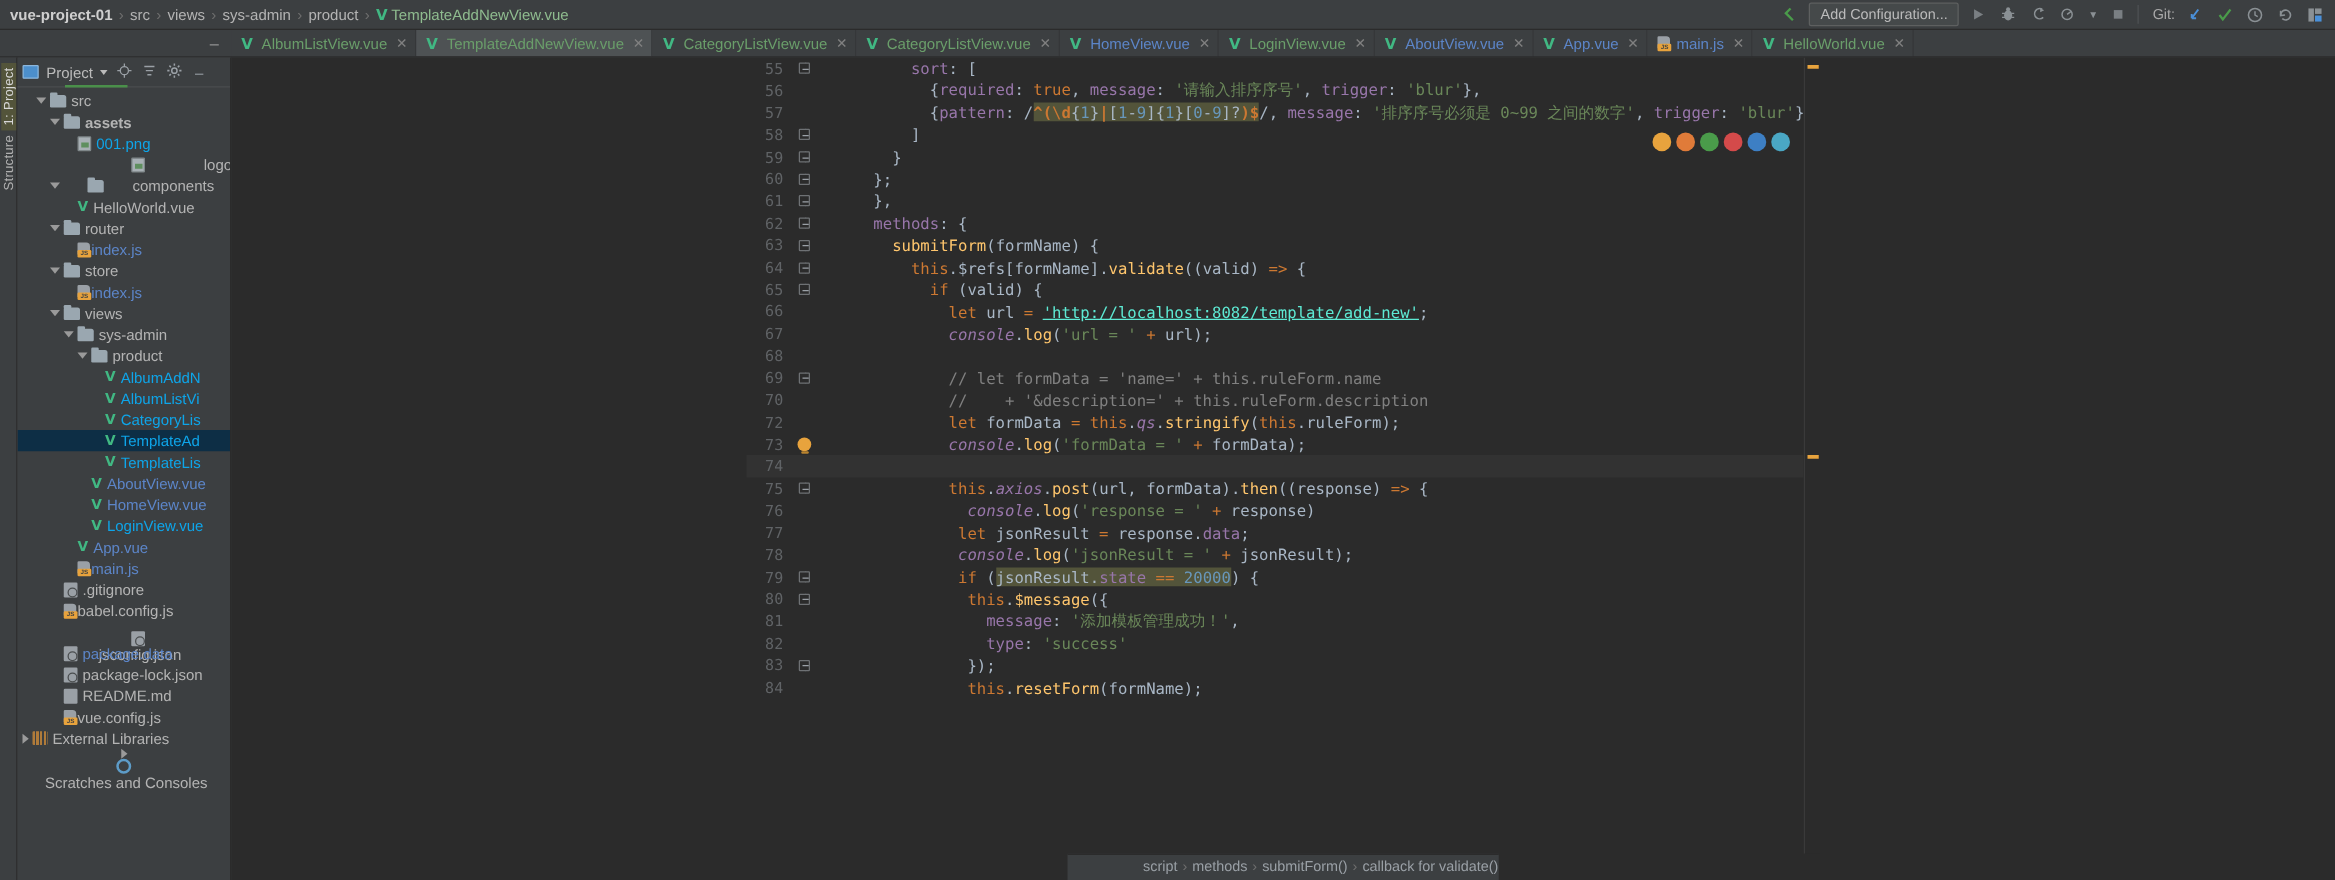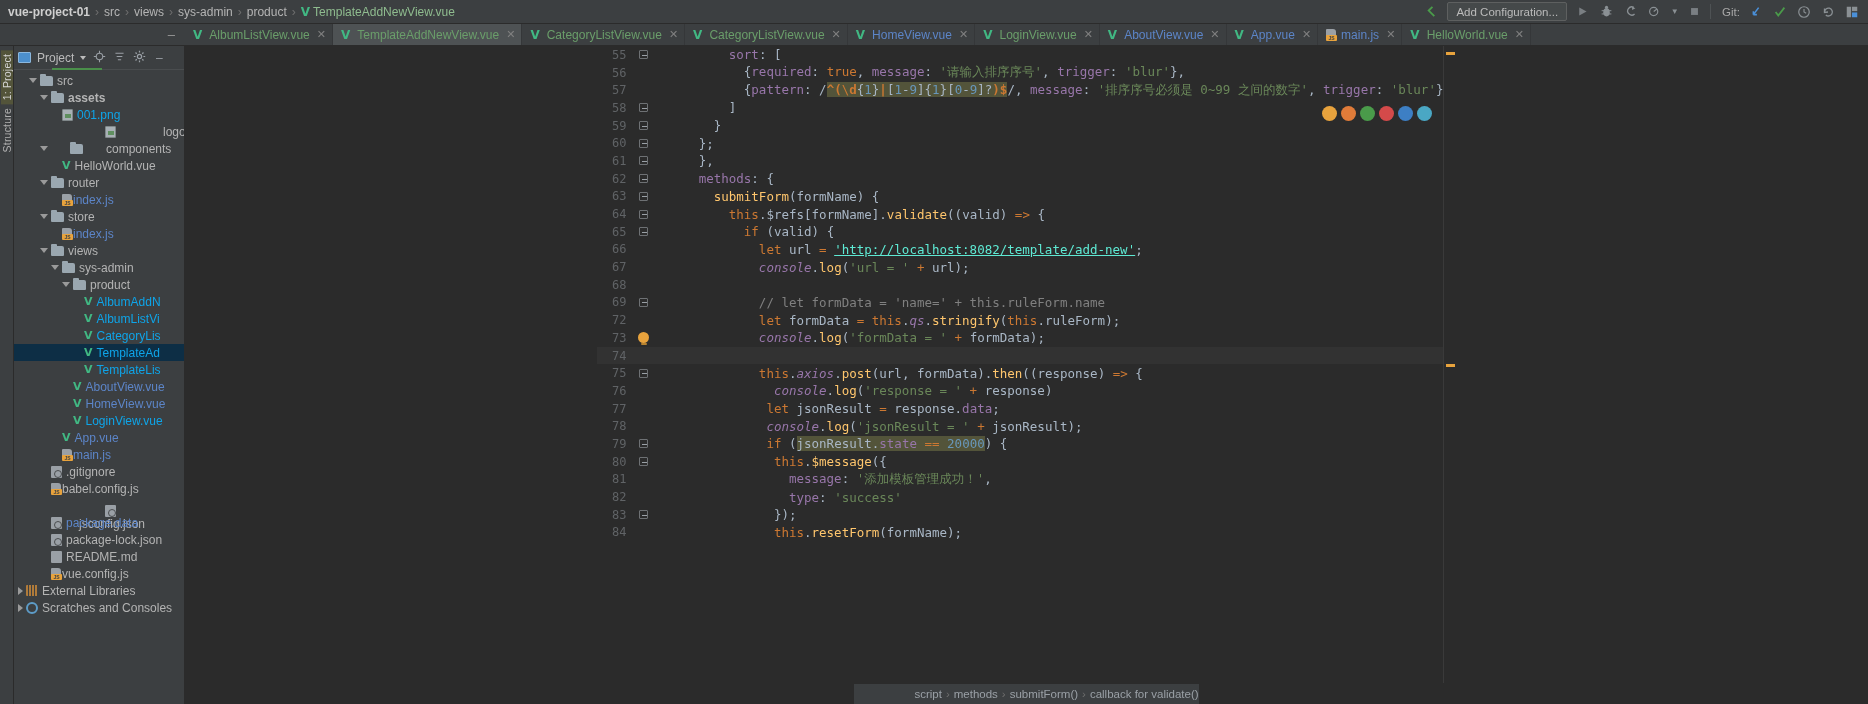--- a/index.html
+++ b/index.html
@@ -571,21 +571,21 @@
             <span class="pg"></span>
             <span class="jb">JS</span>
           </span>
           <span class="tlabel">vue.config.js</span>
         </div>
         <div class="trow" style="padding-left: 4px;">
           <span class="tw collapsed"></span>
           <span class="lib-glyph"></span>
           <span class="tlabel">External Libraries</span>
         </div>
-        <div class="trow" style="padding-left: 4px;">
+        <div class="trow" style="padding-left: 4px; flex-direction: column;">
           <span class="tw collapsed"></span>
           <span class="scr-glyph"></span>
           <span class="tlabel">Scratches and Consoles</span>
         </div>
       </div>
   </div>
 
   <div id="editor-area">
     <div id="editor-body">
       <div id="code-scroll">
@@ -598,20 +598,21 @@
           <div class="cline"><span class="gut-num">60</span><span class="gut-fold"><span class="foldline"></span><span class="foldbox"></span></span><span class="gut-pad"></span><span class="code-text"><span style="color:transparent">&nbsp;&nbsp;&nbsp;&nbsp;</span><span class="p">}</span><span class="p">;</span></span></div>
           <div class="cline"><span class="gut-num">61</span><span class="gut-fold"><span class="foldline"></span><span class="foldbox"></span></span><span class="gut-pad"></span><span class="code-text"><span style="color:transparent">&nbsp;&nbsp;&nbsp;&nbsp;</span><span class="p">}</span><span class="p">,</span></span></div>
           <div class="cline"><span class="gut-num">62</span><span class="gut-fold"><span class="foldline"></span><span class="foldbox"></span></span><span class="gut-pad"></span><span class="code-text"><span style="color:transparent">&nbsp;&nbsp;&nbsp;&nbsp;</span><span class="pr">methods</span><span class="p">:</span> <span class="p">{</span></span></div>
           <div class="cline"><span class="gut-num">63</span><span class="gut-fold"><span class="foldline"></span><span class="foldbox"></span></span><span class="gut-pad"></span><span class="code-text"><span style="color:transparent">&nbsp;&nbsp;&nbsp;&nbsp;&nbsp;&nbsp;</span><span class="fn">submitForm</span><span class="p">(</span><span class="p">formName</span><span class="p">)</span> <span class="p">{</span></span></div>
           <div class="cline"><span class="gut-num">64</span><span class="gut-fold"><span class="foldline"></span><span class="foldbox"></span></span><span class="gut-pad"></span><span class="code-text"><span style="color:transparent">&nbsp;&nbsp;&nbsp;&nbsp;&nbsp;&nbsp;&nbsp;&nbsp;</span><span class="k">this</span><span class="p">.</span><span class="p">$refs</span><span class="p">[</span><span class="p">formName</span><span class="p">]</span><span class="p">.</span><span class="fn">validate</span><span class="p">(</span><span class="p">(</span><span class="p">valid</span><span class="p">)</span> <span class="k">=</span><span class="k">&gt;</span> <span class="p">{</span></span></div>
           <div class="cline"><span class="gut-num">65</span><span class="gut-fold"><span class="foldline"></span><span class="foldbox"></span></span><span class="gut-pad"></span><span class="code-text"><span style="color:transparent">&nbsp;&nbsp;&nbsp;&nbsp;&nbsp;&nbsp;&nbsp;&nbsp;&nbsp;&nbsp;</span><span class="k">if</span> <span class="p">(</span><span class="p">valid</span><span class="p">)</span> <span class="p">{</span></span></div>
           <div class="cline"><span class="gut-num">66</span><span class="gut-fold"><span class="foldline"></span></span><span class="gut-pad"></span><span class="code-text"><span style="color:transparent">&nbsp;&nbsp;&nbsp;&nbsp;&nbsp;&nbsp;&nbsp;&nbsp;&nbsp;&nbsp;&nbsp;&nbsp;</span><span class="k">let</span> <span class="p">url</span> <span class="k">=</span> <span class="lnk">'http://localhost:8082/template/add-new'</span><span class="p">;</span></span></div>
           <div class="cline"><span class="gut-num">67</span><span class="gut-fold"><span class="foldline"></span></span><span class="gut-pad"></span><span class="code-text"><span style="color:transparent">&nbsp;&nbsp;&nbsp;&nbsp;&nbsp;&nbsp;&nbsp;&nbsp;&nbsp;&nbsp;&nbsp;&nbsp;</span><span class="it">console</span><span class="p">.</span><span class="fn">log</span><span class="p">(</span><span class="s">'url = '</span> <span class="k">+</span> <span class="p">url</span><span class="p">)</span><span class="p">;</span></span></div>
           <div class="cline"><span class="gut-num">68</span><span class="gut-fold"><span class="foldline"></span></span><span class="gut-pad"></span><span class="code-text"><span style="color:transparent"></span></span></div>
           <div class="cline"><span class="gut-num">69</span><span class="gut-fold"><span class="foldline"></span><span class="foldbox"></span></span><span class="gut-pad"></span><span class="code-text"><span style="color:transparent">&nbsp;&nbsp;&nbsp;&nbsp;&nbsp;&nbsp;&nbsp;&nbsp;&nbsp;&nbsp;&nbsp;&nbsp;</span><span class="c">// let formData = 'name=' + this.ruleForm.name</span></span></div>
+          <div class="cline"><span class="gut-num">70</span><span class="gut-fold"><span class="foldline"></span></span><span class="gut-pad"></span><span class="code-text"><span style="color:transparent">&nbsp;&nbsp;&nbsp;&nbsp;&nbsp;&nbsp;&nbsp;&nbsp;&nbsp;&nbsp;&nbsp;&nbsp;</span><span class="c">//    + '&amp;description=' + this.ruleForm.description</span></span></div>
           <div class="cline"><span class="gut-num">72</span><span class="gut-fold"><span class="foldline"></span></span><span class="gut-pad"></span><span class="code-text"><span style="color:transparent">&nbsp;&nbsp;&nbsp;&nbsp;&nbsp;&nbsp;&nbsp;&nbsp;&nbsp;&nbsp;&nbsp;&nbsp;</span><span class="k">let</span> <span class="p">formData</span> <span class="k">=</span> <span class="k">this</span><span class="p">.</span><span class="it">qs</span><span class="p">.</span><span class="fn">stringify</span><span class="p">(</span><span class="k">this</span><span class="p">.</span><span class="p">ruleForm</span><span class="p">)</span><span class="p">;</span></span></div>
           <div class="cline"><span class="gut-num">73</span><span class="gut-fold"><span class="bulb"></span></span><span class="gut-pad"></span><span class="code-text"><span style="color:transparent">&nbsp;&nbsp;&nbsp;&nbsp;&nbsp;&nbsp;&nbsp;&nbsp;&nbsp;&nbsp;&nbsp;&nbsp;</span><span class="it">console</span><span class="p">.</span><span class="fn">log</span><span class="p">(</span><span class="s">'formData = '</span> <span class="k">+</span> <span class="p">formData</span><span class="p">)</span><span class="p">;</span></span></div>
           <div class="cline caret"><span class="gut-num">74</span><span class="gut-fold"><span class="foldline"></span></span><span class="gut-pad"></span><span class="code-text"><span style="color:transparent"></span></span></div>
           <div class="cline"><span class="gut-num">75</span><span class="gut-fold"><span class="foldline"></span><span class="foldbox"></span></span><span class="gut-pad"></span><span class="code-text"><span style="color:transparent">&nbsp;&nbsp;&nbsp;&nbsp;&nbsp;&nbsp;&nbsp;&nbsp;&nbsp;&nbsp;&nbsp;&nbsp;</span><span class="k">this</span><span class="p">.</span><span class="it">axios</span><span class="p">.</span><span class="fn">post</span><span class="p">(</span><span class="p">url</span><span class="p">,</span> <span class="p">formData</span><span class="p">)</span><span class="p">.</span><span class="fn">then</span><span class="p">(</span><span class="p">(</span><span class="p">response</span><span class="p">)</span> <span class="k">=</span><span class="k">&gt;</span> <span class="p">{</span></span></div>
           <div class="cline"><span class="gut-num">76</span><span class="gut-fold"><span class="foldline"></span></span><span class="gut-pad"></span><span class="code-text"><span style="color:transparent">&nbsp;&nbsp;&nbsp;&nbsp;&nbsp;&nbsp;&nbsp;&nbsp;&nbsp;&nbsp;&nbsp;&nbsp;&nbsp;&nbsp;</span><span class="it">console</span><span class="p">.</span><span class="fn">log</span><span class="p">(</span><span class="s">'response = '</span> <span class="k">+</span> <span class="p">response</span><span class="p">)</span></span></div>
           <div class="cline"><span class="gut-num">77</span><span class="gut-fold"><span class="foldline"></span></span><span class="gut-pad"></span><span class="code-text"><span style="color:transparent">&nbsp;&nbsp;&nbsp;&nbsp;&nbsp;&nbsp;&nbsp;&nbsp;&nbsp;&nbsp;&nbsp;&nbsp;&nbsp;</span><span class="k">let</span> <span class="p">jsonResult</span> <span class="k">=</span> <span class="p">response</span><span class="p">.</span><span class="pr">data</span><span class="p">;</span></span></div>
           <div class="cline"><span class="gut-num">78</span><span class="gut-fold"><span class="foldline"></span></span><span class="gut-pad"></span><span class="code-text"><span style="color:transparent">&nbsp;&nbsp;&nbsp;&nbsp;&nbsp;&nbsp;&nbsp;&nbsp;&nbsp;&nbsp;&nbsp;&nbsp;&nbsp;</span><span class="it">console</span><span class="p">.</span><span class="fn">log</span><span class="p">(</span><span class="s">'jsonResult = '</span> <span class="k">+</span> <span class="p">jsonResult</span><span class="p">)</span><span class="p">;</span></span></div>
           <div class="cline"><span class="gut-num">79</span><span class="gut-fold"><span class="foldline"></span><span class="foldbox"></span></span><span class="gut-pad"></span><span class="code-text"><span style="color:transparent">&nbsp;&nbsp;&nbsp;&nbsp;&nbsp;&nbsp;&nbsp;&nbsp;&nbsp;&nbsp;&nbsp;&nbsp;&nbsp;</span><span class="k">if</span><span class="p"> (</span><span class="hl"><span class="p">jsonResult</span><span class="p">.</span><span class="pr">state</span><span class="p"> </span><span class="k">==</span><span class="p"> </span><span class="n">20000</span></span><span class="p">) {</span></span></div>
           <div class="cline"><span class="gut-num">80</span><span class="gut-fold"><span class="foldline"></span><span class="foldbox"></span></span><span class="gut-pad"></span><span class="code-text"><span style="color:transparent">&nbsp;&nbsp;&nbsp;&nbsp;&nbsp;&nbsp;&nbsp;&nbsp;&nbsp;&nbsp;&nbsp;&nbsp;&nbsp;&nbsp;</span><span class="k">this</span><span class="p">.</span><span class="fn">$message</span><span class="p">(</span><span class="p">{</span></span></div>
           <div class="cline"><span class="gut-num">81</span><span class="gut-fold"><span class="foldline"></span></span><span class="gut-pad"></span><span class="code-text"><span style="color:transparent">&nbsp;&nbsp;&nbsp;&nbsp;&nbsp;&nbsp;&nbsp;&nbsp;&nbsp;&nbsp;&nbsp;&nbsp;&nbsp;&nbsp;&nbsp;&nbsp;</span><span class="pr">message</span><span class="p">:</span> <span class="s">'添加模板管理成功！'</span><span class="p">,</span></span></div>

